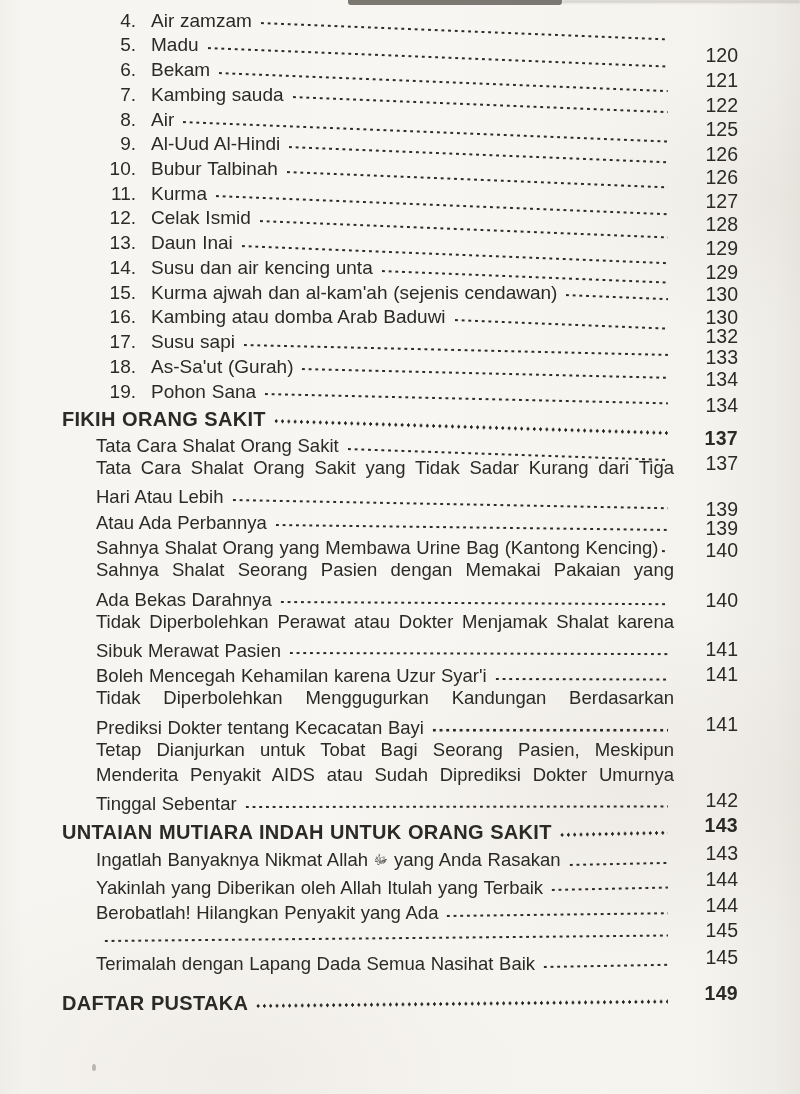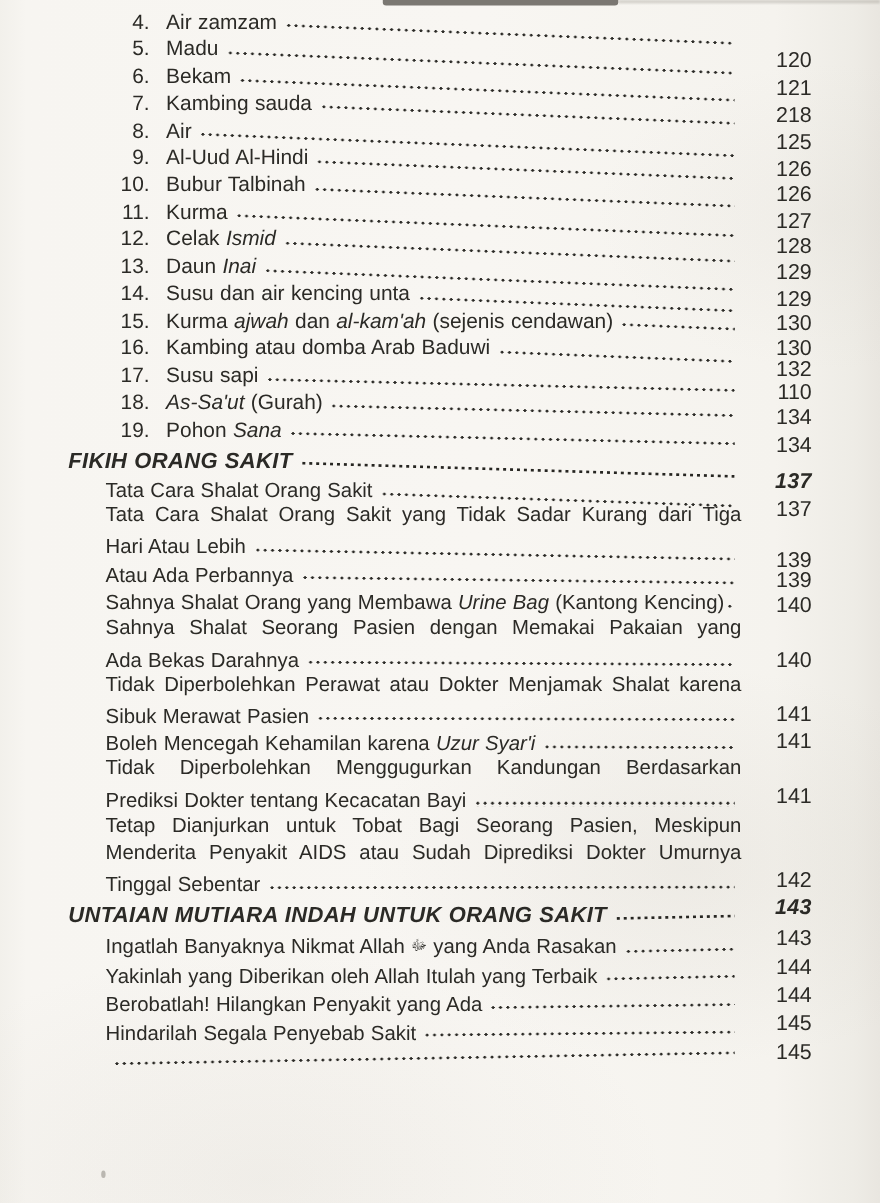--- a/index.html
+++ b/index.html
@@ -23,37 +23,37 @@
   }
   .toc { position: relative; }
   .entry { position: relative; }
   .line { position: relative; }
 
   
   .item .line { height: 24.72px; font-size: 19px; }
   .item .inum { flex: 0 0 74px; text-align: right; margin-right: 15px; }
 
   
-  .chapter .line { height: 26px; font-size: 20px; font-weight: bold; letter-spacing: 0.3px; font-style: italic; }
+  .chapter .line { height: 26px; font-size: 20px; font-weight: bold; letter-spacing: 0.3px; }
   .chapter .pnum { font-weight: bold; }
 
   
   .section .line { height: 25.6px; font-size: 18.5px; padding-left: 34px; }
 
   .line.last { display: flex; align-items: flex-end; }
   .line.cont { display: block; }
   .line.cont .lbl {
     display: block;
     max-width: 578px;
     text-align: justify;
     text-align-last: justify;
     word-spacing: 1px;
   }
   .lbl { white-space: nowrap; word-spacing: 0.5px; min-width: 0; }
-  .it { font-style: italic; }
+  .it { }
   .honorific { font-size: 13px; position: relative; top: -2px; font-family: "DejaVu Sans", sans-serif; }
 
   .dots {
     flex: 1 0 8px;
     height: 4.4px;
     margin: 0 24px 6px 7px;
     background-image: radial-gradient(circle 1.5px, #2b2a26 97%, rgba(0,0,0,0) 100%);
     background-size: 6.7px 4.4px;
     background-repeat: repeat-x;
     background-position: left bottom;
@@ -108,21 +108,21 @@
           <span class="lbl"><span>Madu</span></span>
           <span class="dots" style="transform: rotate(2.3deg);"></span>
           <span class="pnum" style="transform: translateY(38px);">121</span>
         </div>
       </div>
       <div class="entry item">
         <div class="line last">
           <span class="inum">6.</span>
           <span class="lbl"><span>Bekam</span></span>
           <span class="dots" style="transform: rotate(2.3deg);"></span>
-          <span class="pnum" style="transform: translateY(38px);">218</span>
+          <span class="pnum" style="transform: translateY(38px);">122</span>
         </div>
       </div>
       <div class="entry item">
         <div class="line last">
           <span class="inum">7.</span>
           <span class="lbl"><span>Kambing sauda</span></span>
           <span class="dots" style="transform: rotate(2.3deg);"></span>
           <span class="pnum" style="transform: translateY(38px);">125</span>
         </div>
       </div>
@@ -196,21 +196,21 @@
           <span class="lbl"><span>Kambing atau domba Arab Baduwi</span></span>
           <span class="dots" style="transform: rotate(2.3deg);"></span>
           <span class="pnum" style="transform: translateY(22px);">132</span>
         </div>
       </div>
       <div class="entry item">
         <div class="line last">
           <span class="inum">17.</span>
           <span class="lbl"><span>Susu sapi</span></span>
           <span class="dots" style="transform: rotate(1.33128deg);"></span>
-          <span class="pnum" style="transform: translateY(18px);">110</span>
+          <span class="pnum" style="transform: translateY(18px);">133</span>
         </div>
       </div>
       <div class="entry item">
         <div class="line last">
           <span class="inum">18.</span>
           <span class="lbl"><span class="it">As-Sa'ut</span><span> (Gurah)</span></span>
           <span class="dots" style="transform: rotate(1.36986deg);"></span>
           <span class="pnum" style="transform: translateY(16px);">134</span>
         </div>
       </div>
@@ -333,25 +333,32 @@
       </div>
       <div class="entry section">
         <div class="line last">
           <span class="lbl"><span>Berobatlah! Hilangkan Penyakit yang Ada</span></span>
           <span class="dots" style="transform: rotate(-0.706526deg);"></span>
           <span class="pnum" style="transform: translateY(-5px);">144</span>
         </div>
       </div>
       <div class="entry section">
         <div class="line last">
-          <span class="lbl"><span>Hindarilah Segala Penyebab Sakit</span></span>
           <span class="dots" style="transform: rotate(-0.556744deg);"></span>
           <span class="pnum" style="transform: translateY(-5px);">145</span>
         </div>
       </div>
       <div class="entry section">
         <div class="line last">
+          <span class="lbl"><span>Terimalah dengan Lapang Dada Semua Nasihat Baik</span></span>
           <span class="dots" style="transform: rotate(-1.0003deg);"></span>
           <span class="pnum" style="transform: translateY(-4px);">145</span>
         </div>
       </div>
+      <div class="entry chapter m-daftar">
+        <div class="line last">
+          <span class="lbl"><span>DAFTAR PUSTAKA</span></span>
+          <span class="dots" style="transform: rotate(-0.610392deg);"></span>
+          <span class="pnum" style="transform: translateY(-8px);">149</span>
+        </div>
+      </div>
     </div>
 </div>
 
 </body></html>

